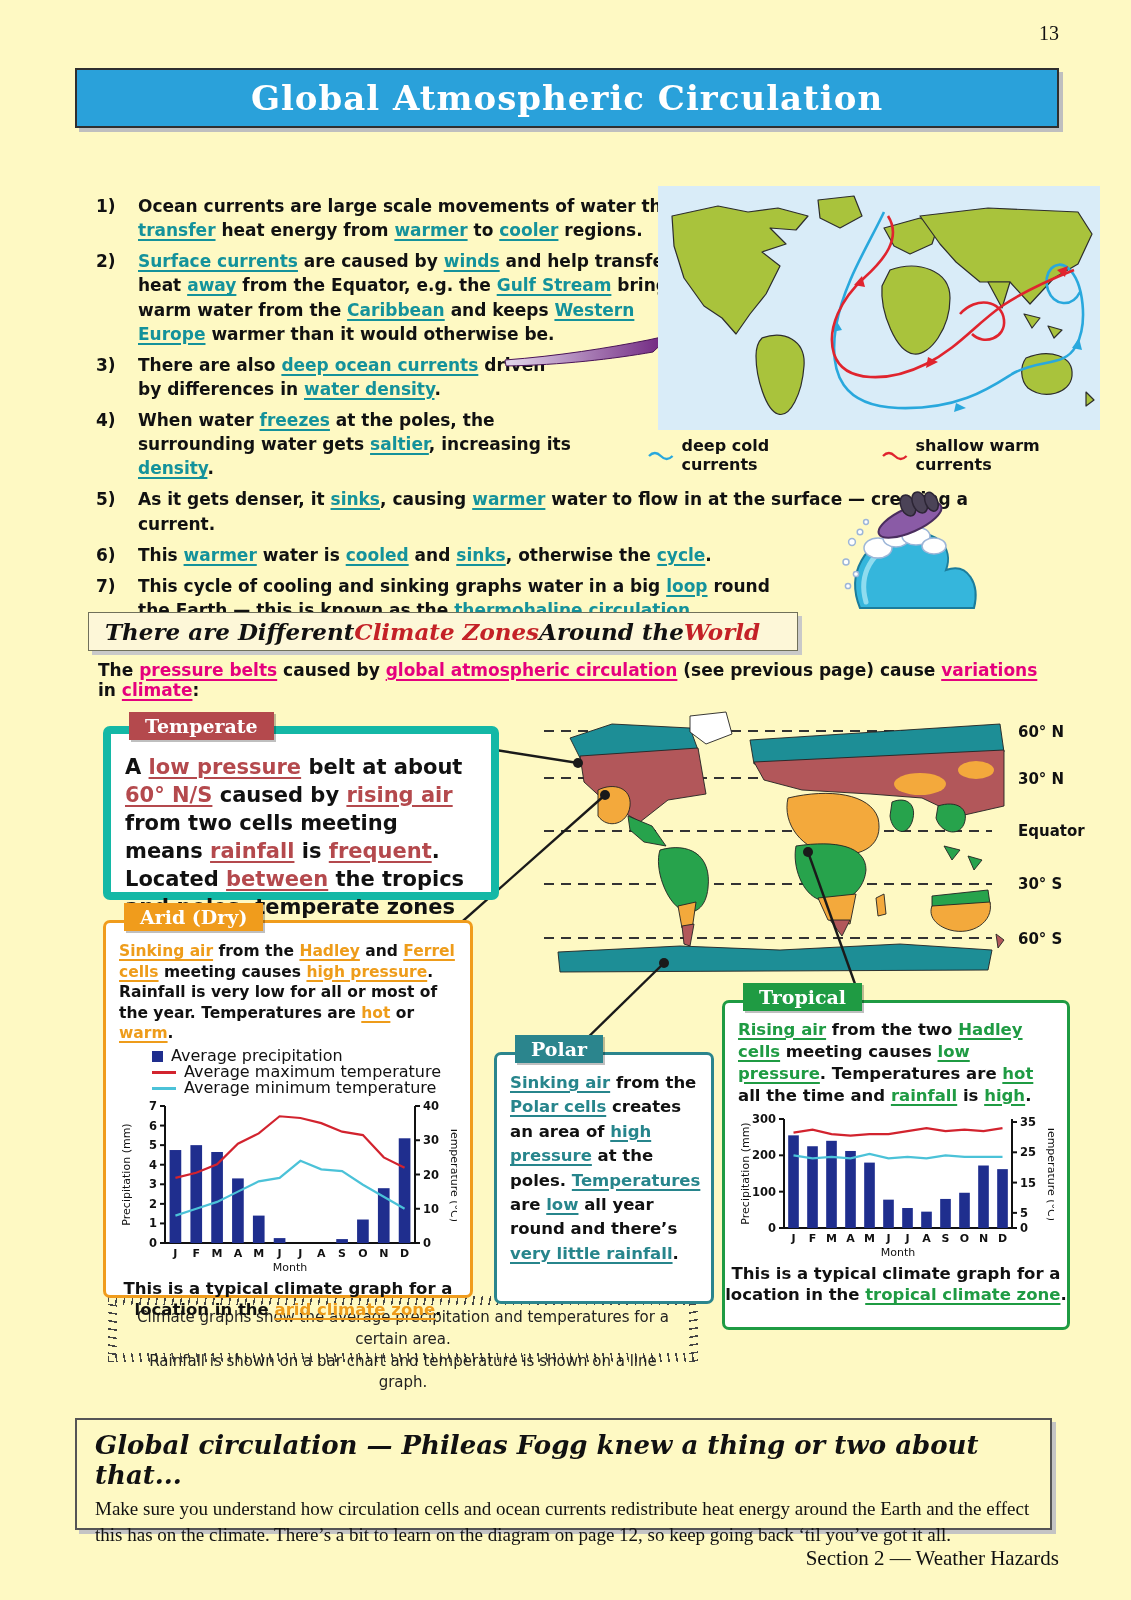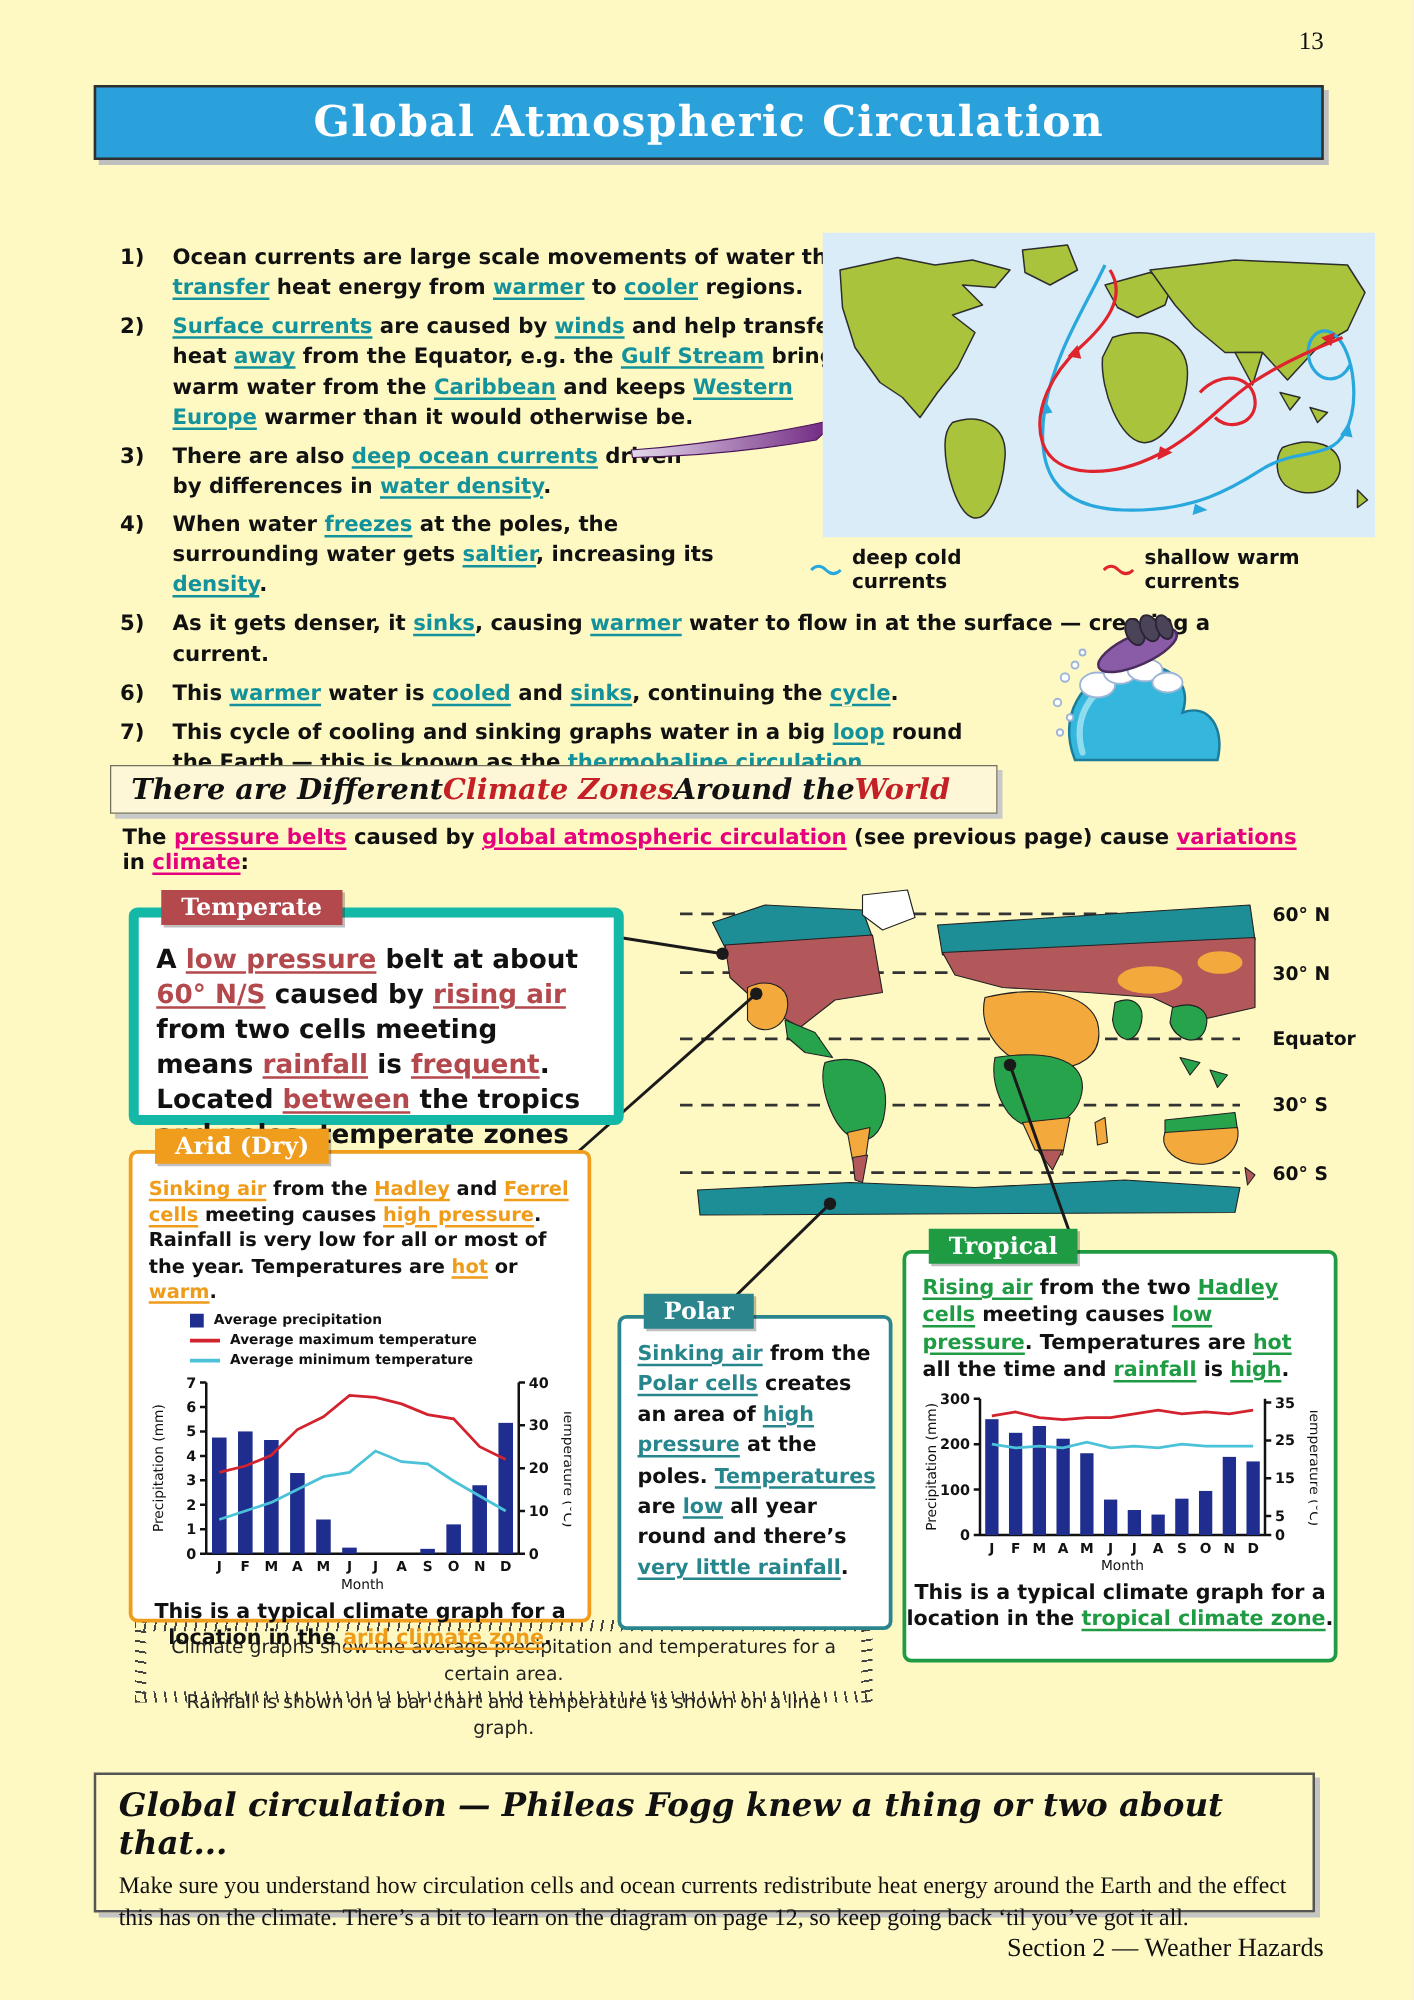--- a/index.html
+++ b/index.html
@@ -60,21 +60,21 @@
   #polar-box .zone-body{padding:16px 10px 4px 13px;font-size:16.5px;line-height:1.48;}
   #tropical-box{left:722px;top:1000px;width:342px;height:324px;border:3px solid #1f9b43;--accent:#1f9b43;}
   #tropical-box .zone-tab{top:-20px;background:#1f9b43;}
   #tropical-box .zone-body{padding:16px 10px 2px 13px;font-size:16.5px;}
 
   .chart{margin:2px auto 0 auto;}
   #arid-chart{width:338px;height:178px;}
   #tropical-chart{width:316px;height:150px;}
   .chart-caption{text-align:center;font-size:16.5px;font-weight:600;line-height:1.3;margin-top:2px;}
 
-  .chart-legend{margin:2px 0 0 46px;font-size:11px;font-weight:bold;line-height:16px;}
+  .chart-legend{margin:2px 0 0 46px;font-size:16px;font-weight:normal;line-height:16px;}
   .chart-legend .row{display:flex;align-items:center;gap:8px;}
   .sw-square{width:11px;height:11px;display:inline-block;}
   .sw-line{width:24px;height:3px;display:inline-block;}
 
   
   #note-box{left:108px;top:1296px;width:590px;height:66px;padding:11px 22px;box-sizing:border-box;
     text-align:center;font-size:15px;line-height:1.45;color:#222;
     background:
       repeating-linear-gradient(100deg,#444 0 1.5px,transparent 1.5px 8px) top left / 100% 9px no-repeat,
       repeating-linear-gradient(80deg,#444 0 1.5px,transparent 1.5px 8px) bottom left / 100% 9px no-repeat,
@@ -118,21 +118,21 @@
     <div class="list-item">
         <span class="num">4)</span>
         <div class="w4"><span>When water </span><span class="seg-u">freezes</span><span> at the poles, the surrounding water gets </span><span class="seg-u">saltier</span><span>, increasing its </span><span class="seg-u">density</span><span>.</span></div>
       </div>
     <div class="list-item">
         <span class="num">5)</span>
         <div class="w5"><span>As it gets denser, it </span><span class="seg-u">sinks</span><span>, causing </span><span class="seg-u">warmer</span><span> water to flow in at the surface — creating a current.</span></div>
       </div>
     <div class="list-item">
         <span class="num">6)</span>
-        <div class="w6"><span>This </span><span class="seg-u">warmer</span><span> water is </span><span class="seg-u">cooled</span><span> and </span><span class="seg-u">sinks</span><span>, continuing the </span><span class="seg-u">cycle</span><span>.</span></div>
+        <div class="w6"><span>This </span><span class="seg-u">warmer</span><span> water is </span><span class="seg-u">cooled</span><span> and </span><span class="seg-u">sinks</span><span>, otherwise the </span><span class="seg-u">cycle</span><span>.</span></div>
       </div>
     <div class="list-item">
         <span class="num">7)</span>
         <div class="w7"><span>This cycle of cooling and sinking graphs water in a big </span><span class="seg-u">loop</span><span> round the Earth — this is known as the </span><span class="seg-u">thermohaline circulation</span><span>.</span></div>
       </div>
   </div>
 
   <svg id="purple-arrow" class="abs" viewBox="0 0 175 50">
     <defs>
         <linearGradient id="pg" x1="0" y1="0" x2="1" y2="0">

